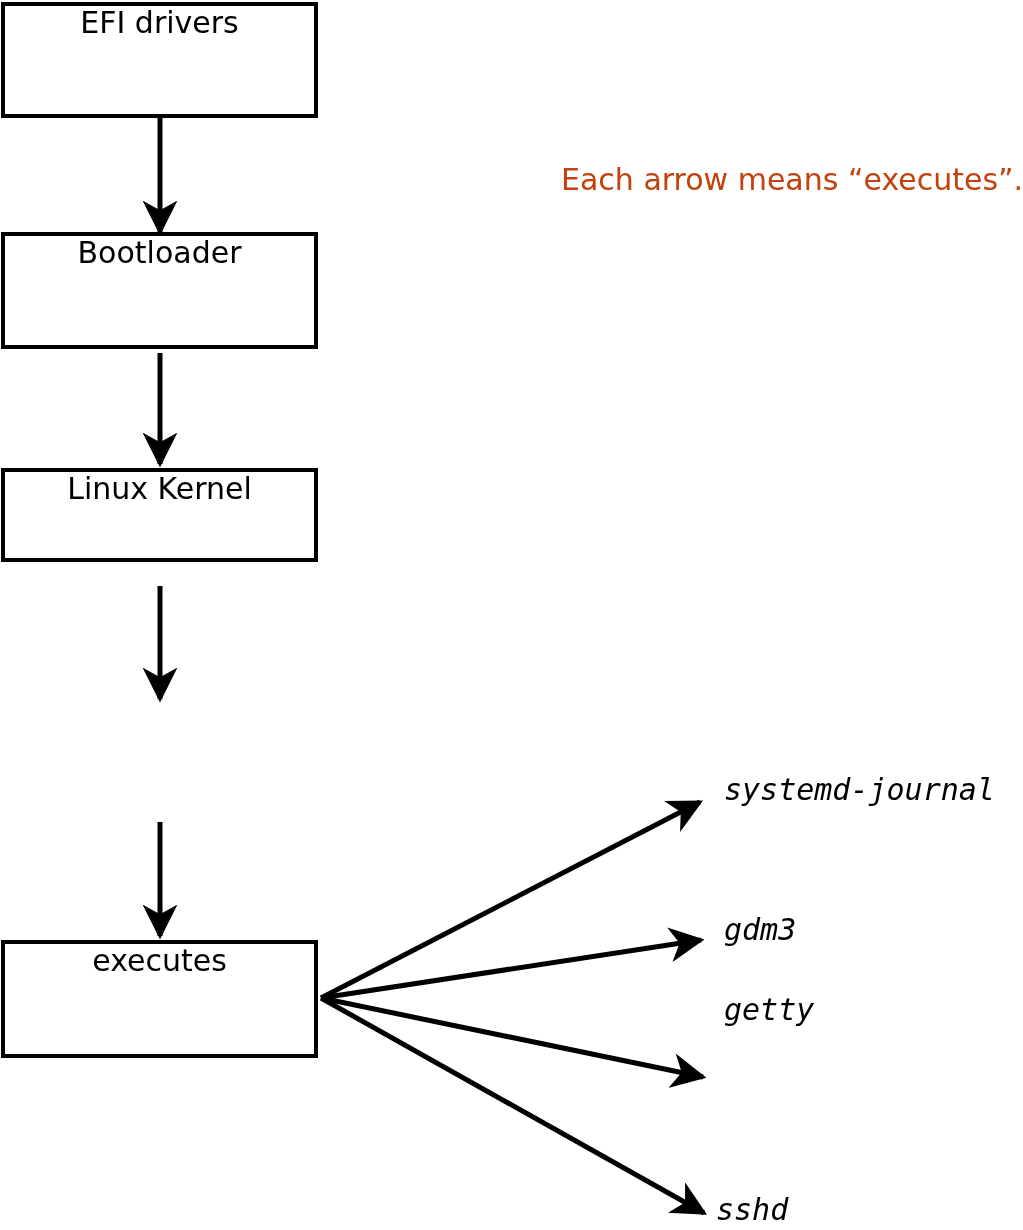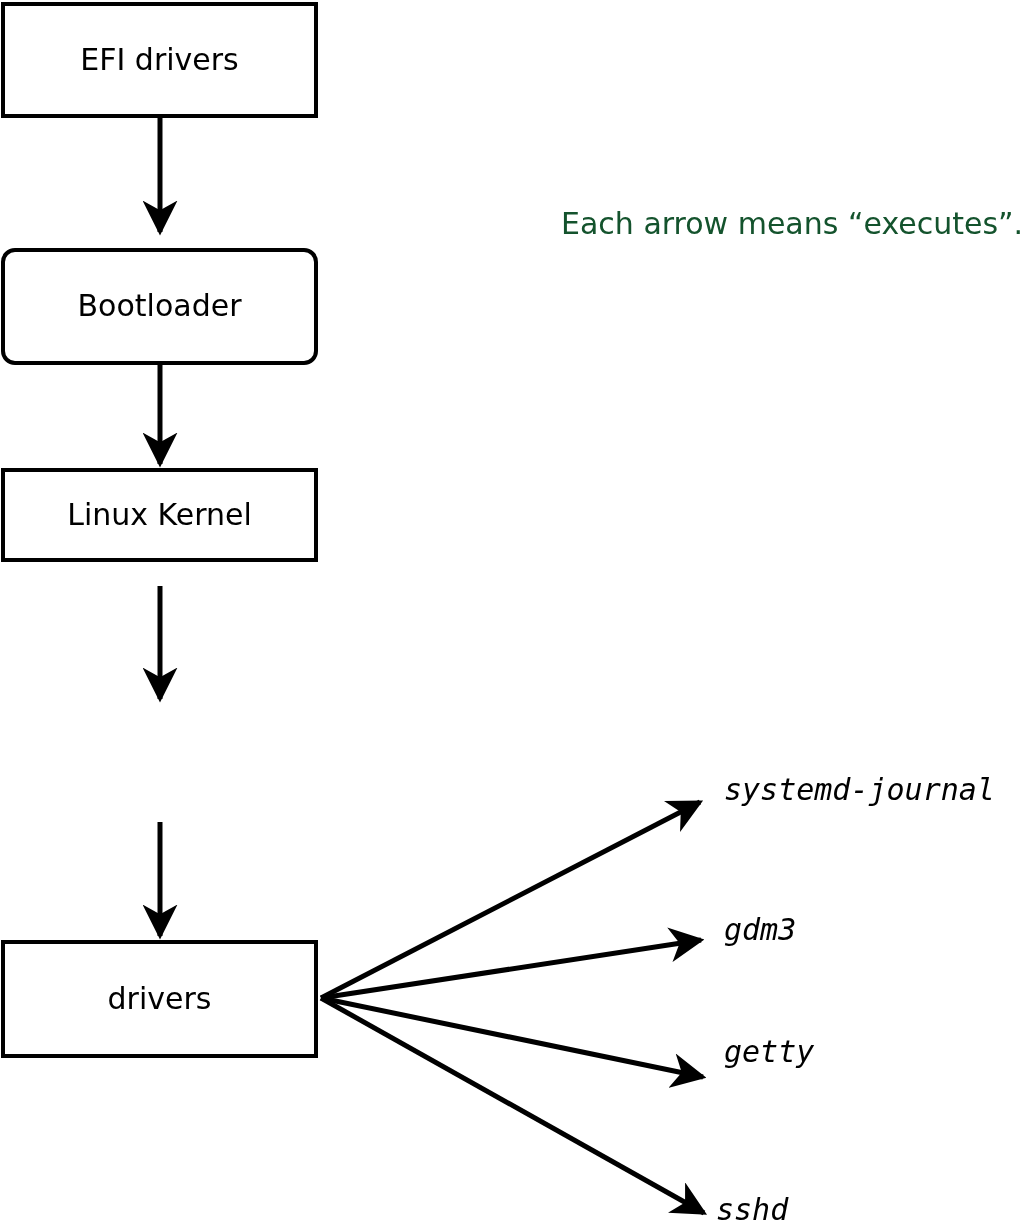--- a/index.html
+++ b/index.html
@@ -29,51 +29,50 @@
     fill: none;
   }
   .node {
     position: absolute;
     left: 1px;
     width: 317px;
     box-sizing: border-box;
     border: 4px solid #000000;
     background: #ffffff;
     display: flex;
-    align-items: center;
+    align-items: flex-start;
     justify-content: center;
     font-size: 30px;
     line-height: 1.15;
     color: #000000;
   }
   .annotation {
     position: absolute;
     left: 561px;
     top: 162px;
     font-size: 30px;
     line-height: 35px;
     white-space: nowrap;
-    color: #14532d;
-    margin-top: 44px;
+    color: #c2410c;
   }
   .proc-label {
     position: absolute;
     font-family: "DejaVu Sans Mono", monospace;
     font-size: 30px;
     line-height: 35px;
     white-space: nowrap;
     color: #000000;
     font-style: italic;
   }
   .pos-proc-0 { left: 724px; top: 772px; }
   .pos-proc-1 { left: 724px; top: 912px; text-align: center; }
-  .pos-proc-2 { left: 724px; top: 1034px; text-align: center; }
+  .pos-proc-2 { left: 724px; top: 992px; text-align: center; }
   .pos-proc-3 { left: 716px; top: 1192px; }
   .pos-node-0 { top: 2px;   height: 116px; }
-  .pos-node-1 { top: 248px; height: 117px; border-radius: 14px; }
+  .pos-node-1 { top: 232px; height: 117px; }
   .pos-node-2 { top: 468px; height: 94px; }
   .pos-node-3 { top: 703px; height: 119px; }
   .pos-node-4 { top: 940px; height: 118px; }
 </style>
 </head>
 <body>
 
 <div class="canvas">
 
   <svg class="arrows-layer" viewBox="0 0 1023 1230" xmlns="http://www.w3.org/2000/svg">
@@ -97,21 +96,21 @@
   <div class="node pos-node-0">
     <span>EFI drivers</span>
   </div>
   <div class="node pos-node-1">
     <span>Bootloader</span>
   </div>
   <div class="node pos-node-2">
     <span>Linux Kernel</span>
   </div>
   <div class="node pos-node-4">
-    <span>drivers</span>
+    <span>executes</span>
   </div>
 
   <div class="annotation">Each arrow means “executes”.</div>
 
   <div class="proc-label pos-proc-0">systemd-journal</div>
   <div class="proc-label pos-proc-1">gdm3</div>
   <div class="proc-label pos-proc-2">getty</div>
   <div class="proc-label pos-proc-3">sshd</div>
 
 </div>

